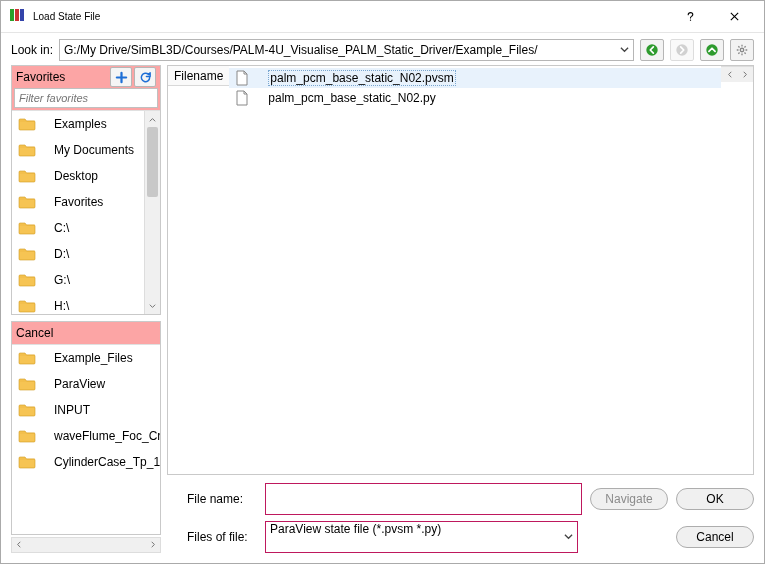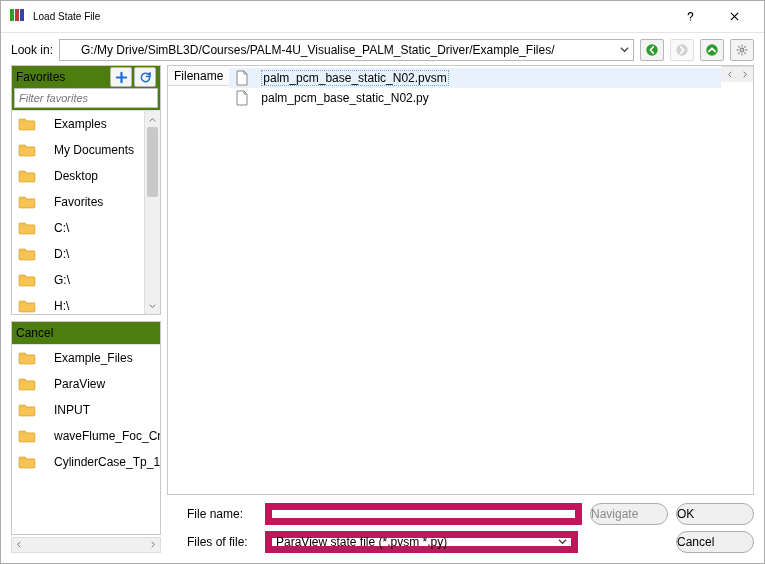--- a/index.html
+++ b/index.html
@@ -8,32 +8,32 @@
 
 .titlebar { height: 32px; display: flex; align-items: center; padding: 0 8px; border-bottom: 1px solid #e5e5e5; }
 .titlebar .app-icon svg { width: 16px; height: 16px; }
 .titlebar .title { margin-left: 8px; flex: 1; font-size: 10px; color: #000; }
 .titlebar .tbtn { width: 44px; height: 30px; display: flex; align-items: center; justify-content: center; color: #000; }
 .titlebar .tbtn svg { width: 11px; height: 11px; stroke: #000; stroke-width: 1.2; fill: none; }
 
 
 .lookin-row { height: 30px; display: flex; align-items: center; gap: 6px; padding: 6px 10px 2px 10px; }
 .lookin-row .label { color: #000; white-space: nowrap; }
-.lookin-row .path { flex: 1; height: 22px; border: 1px solid #b6b6b6; background: #fff; display: flex; align-items: center; padding: 0 21px; position: relative; }
+.lookin-row .path { flex: 1; height: 22px; border: 1px solid #b6b6b6; background: #fff; display: flex; align-items: center; padding: 0 4px; position: relative; }
 .lookin-row .path .caret { position: absolute; right: 4px; top: 50%; transform: translateY(-50%); }
 .nav-btn { width: 24px; height: 22px; border: 1px solid #b6b6b6; background: #f3f3f3; display: flex; align-items: center; justify-content: center; border-radius: 2px; }
 .nav-btn.disabled { opacity: .45; }
 .nav-btn svg { width: 14px; height: 14px; }
 
 
 .main { position: absolute; top: 64px; bottom: 10px; left: 10px; right: 10px; display: flex; gap: 6px; }
 
 
 .leftcol { width: 150px; display: flex; flex-direction: column; gap: 2px; }
-.section { border: 1px solid #c9c9c9; background: #4d7c0f; display: flex; flex-direction: column; min-height: 0; }
+.section { border: 1px solid #c9c9c9; background: #fca5a5; display: flex; flex-direction: column; min-height: 0; }
 .section.favorites { flex: 0 0 250px; }
 .section.recent { flex: 1 1 auto; margin-top: 4px; }
 .sec-header { height: 22px; display: flex; align-items: center; padding: 0 4px; font-size: 11px; color: #000; }
 .sec-header .label { flex: 1; }
 .sec-header .icon-btn { width: 22px; height: 20px; border: 1px solid #b6b6b6; background: #f5f5f5; margin-left: 2px; display: flex; align-items: center; justify-content: center; border-radius: 2px; }
 .sec-header .icon-btn svg { width: 13px; height: 13px; }
 .filter { margin: 0 2px 2px 2px; }
 .filter input { width: 100%; height: 20px; border: 1px solid #c0c0c0; padding: 0 4px; font-style: italic; color: #777; font-size: 11px; }
 .scroll { flex: 1; overflow: hidden; border-top: 1px solid #e0e0e0; background: #fff; position: relative; display: flex; }
 .scroll .list { flex: 1; overflow: hidden; }
@@ -45,37 +45,37 @@
 .folder-icon { width: 18px; height: 14px; flex-shrink: 0; }
 
 
 .left-hscroll { height: 16px; background: #f0f0f0; border: 1px solid #ddd; display: flex; align-items: center; justify-content: space-between; padding: 0 2px; }
 
 
 .rightcol { flex: 1; display: flex; flex-direction: column; }
 .file-area { flex: 1; border: 1px solid #c9c9c9; background: #fff; display: flex; flex-direction: row; min-height: 0; }
 .file-header { height: 20px; border-bottom: 1px solid #d8d8d8; padding: 0 6px; display: flex; align-items: center; font-size: 11px; color: #000; background: #fafafa; }
 .file-list { flex: 1; overflow: hidden; padding: 2px 0; }
-.file-row { height: 20px; display: flex; align-items: center; gap: 12px; padding: 0 6px; }
+.file-row { height: 20px; display: flex; align-items: center; gap: 19px; padding: 0 6px; }
 .file-row.selected { background: #e8f2fc; }
 .file-row.selected .fname { border: 1px dotted #7aa7d0; padding: 0 1px; }
 .file-icon { width: 14px; height: 16px; flex-shrink: 0; }
 .fname { color: #000; }
 .file-hscroll { height: 16px; background: #f0f0f0; border-top: 1px solid #ddd; display: flex; align-items: center; position: relative; }
 .file-hscroll .arr { width: 16px; height: 16px; display: flex; align-items: center; justify-content: center; }
 .file-hscroll .track { flex: 1; position: relative; height: 100%; }
 .file-hscroll .thumb { position: absolute; left: 0; top: 2px; bottom: 2px; width: 55%; background: #c8c8c8; border-radius: 2px; }
 
 
 .bottom-rows { margin-top: 8px; display: flex; flex-direction: column; gap: 6px; margin-left: 20px; }
 .brow { display: flex; align-items: center; gap: 8px; }
 .brow .blabel { width: 70px; color: #000; }
-.brow .binput { flex: 1; height: 22px; border: 7px solid #be185d; background: #fff; padding: 0 4px; display: flex; align-items: center; position: relative; }
+.brow .binput { flex: 1; height: 32px; border: 1px solid #be185d; background: #fff; padding: 0 4px; display: flex; align-items: flex-start; position: relative; }
 .brow .binput .caret { position: absolute; right: 4px; top: 50%; transform: translateY(-50%); }
-.btn { width: 78px; height: 22px; border: 1px solid #adadad; background: #f0f0f0; display: flex; align-items: center; color: #000; border-radius: 11px; }
+.btn { width: 78px; height: 22px; border: 1px solid #adadad; background: #f0f0f0; display: flex; align-items: center; justify-content: center; color: #000; border-radius: 11px; }
 .btn.disabled { color: #8b8b8b; }
 
 .caret svg, .arr svg { width: 9px; height: 9px; }
 </style>
 </head>
 <body>
 
 <div class="titlebar">
   <span class="app-icon">
     <svg viewBox="0 0 16 16">

